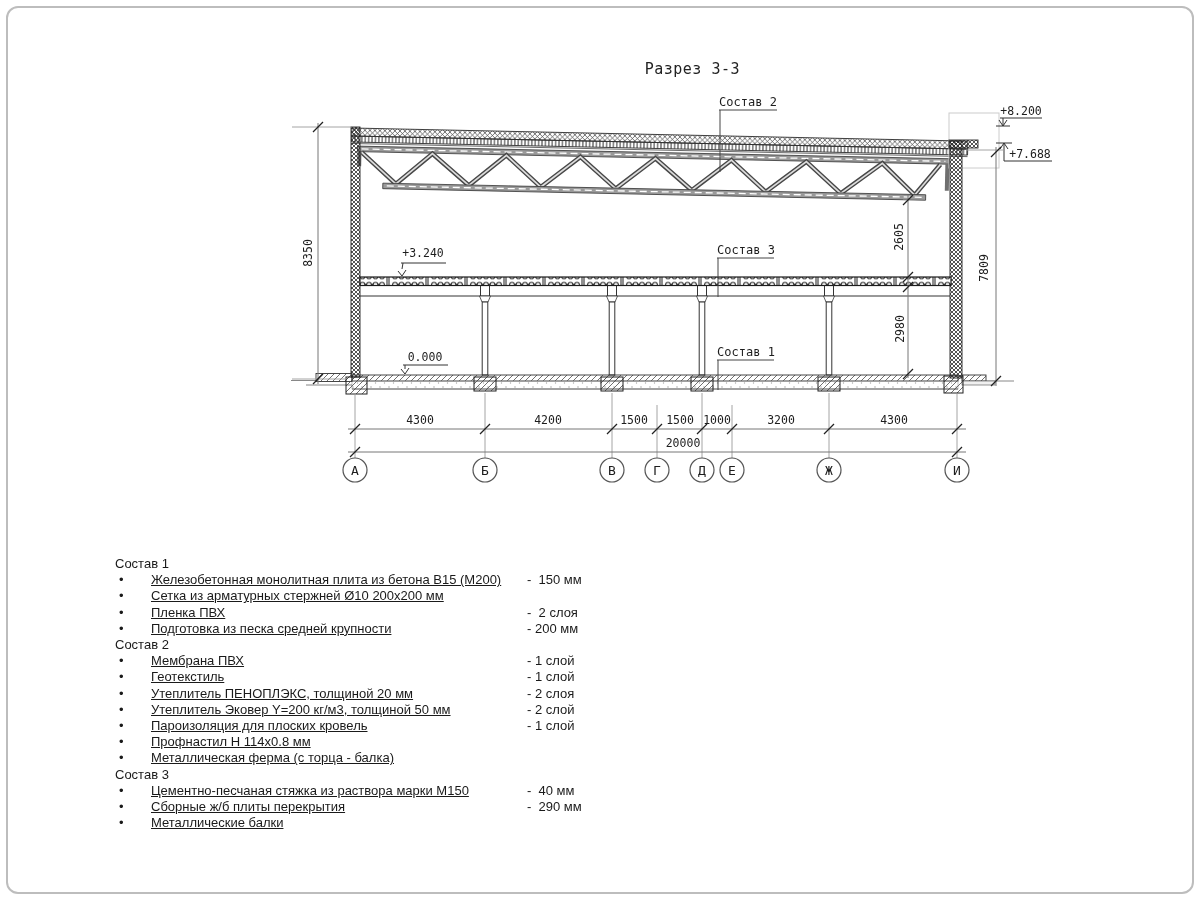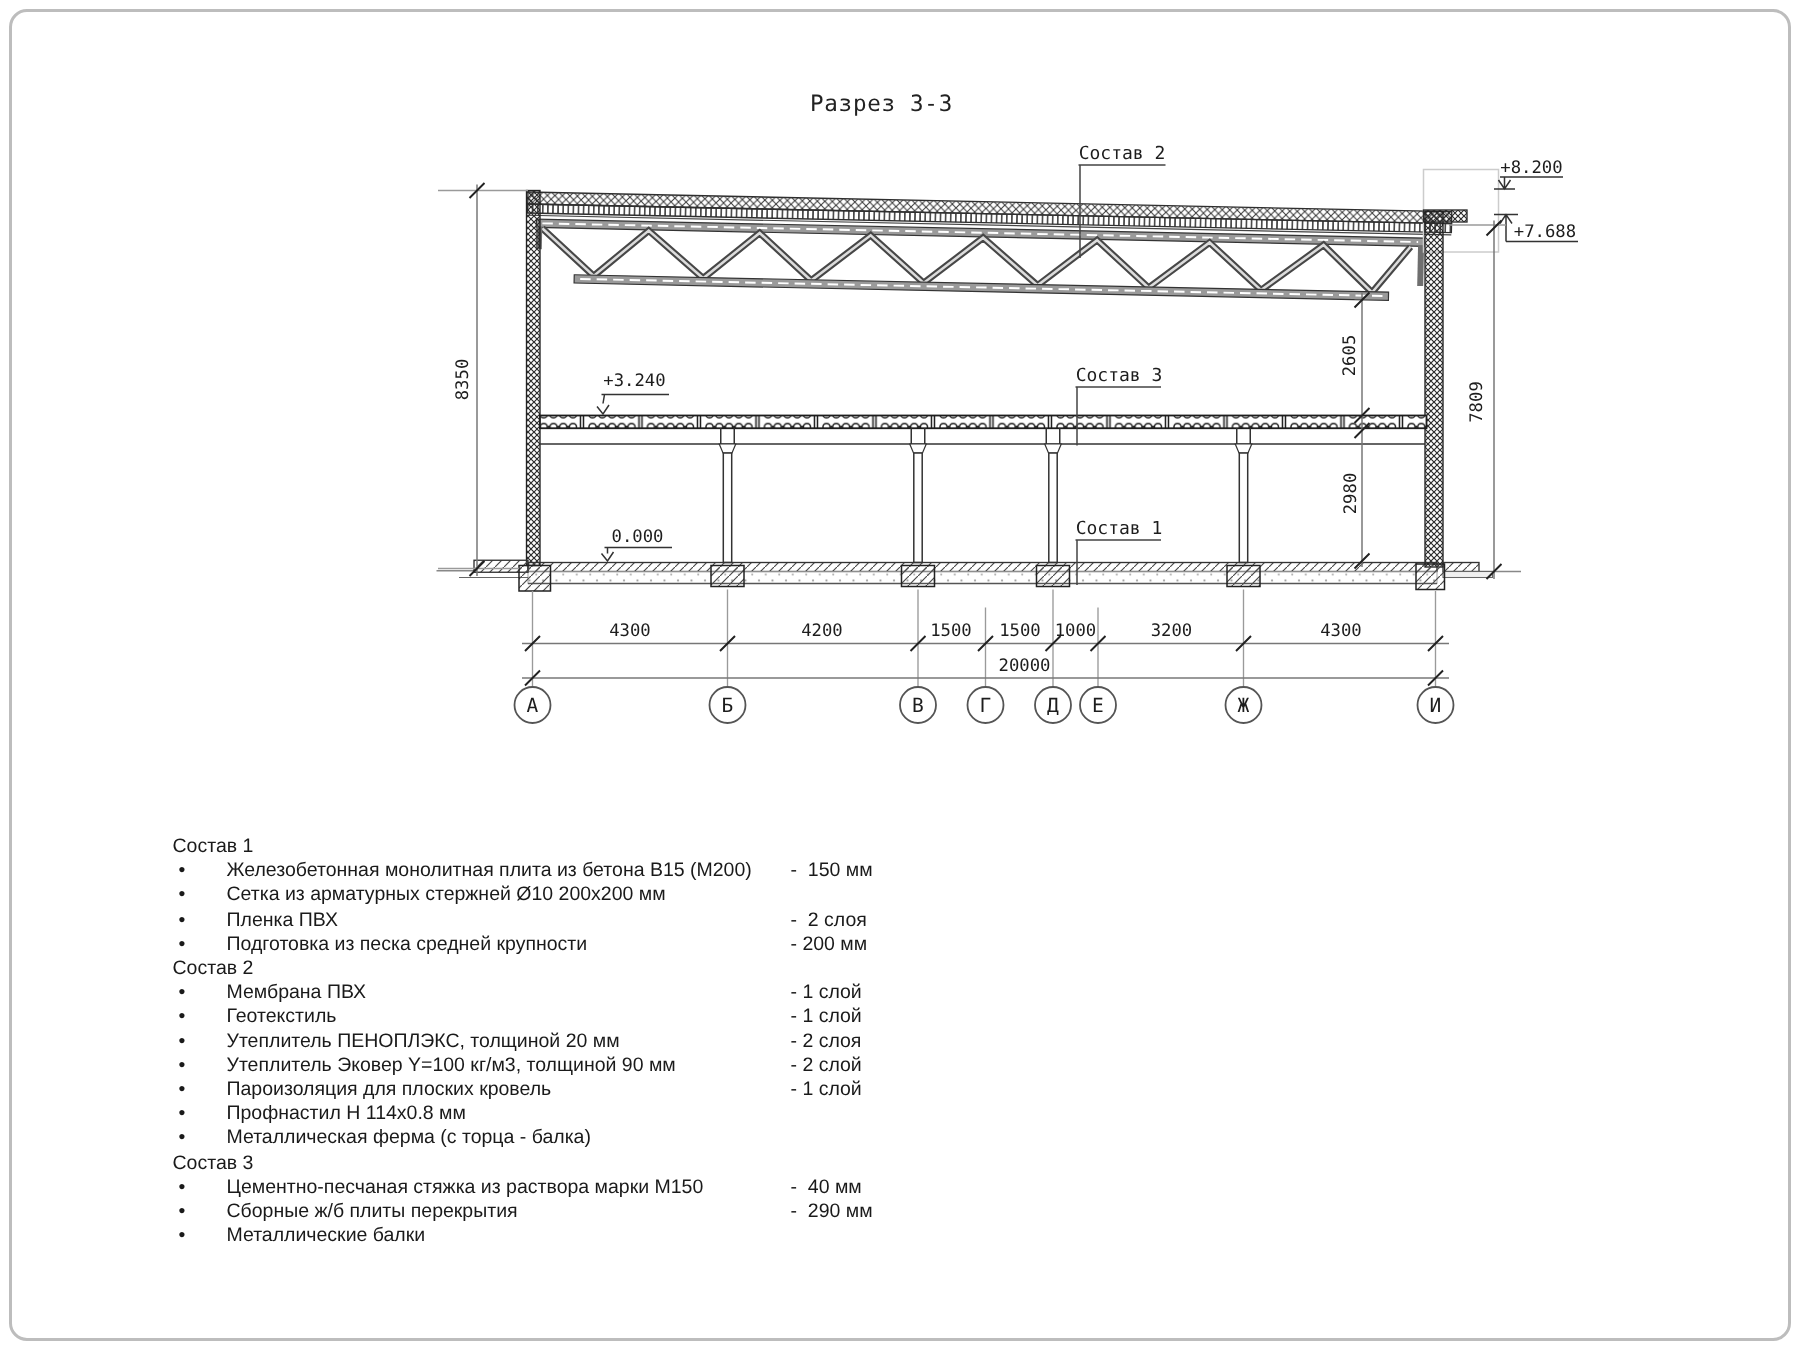--- a/index.html
+++ b/index.html
@@ -1,32 +1,32 @@
 <!DOCTYPE html>
 <html><head>
 <meta charset="utf-8">
 <style>
   html,body{margin:0;padding:0;background:#fff;width:1200px;height:900px;overflow:hidden;
             font-family:"Liberation Sans",sans-serif;}
   #stage{position:relative;width:1200px;height:900px;background:#fff;}
   #page-border{position:absolute;left:6px;top:6px;right:6px;bottom:6px;
                border:2px solid #bdbdbd;border-radius:12px;pointer-events:none;}
-  #drawing-title{position:absolute;left:540px;top:60px;width:200px;text-align:left;
+  #drawing-title{position:absolute;left:540px;top:60px;width:200px;text-align:right;
                  font-family:"DejaVu Sans Mono",monospace;font-size:15px;color:#222;
                  letter-spacing:.5px;}
   #section-svg{position:absolute;left:0;top:84px;}
   svg text{font-family:"DejaVu Sans Mono",monospace;fill:#1d1d1d;}
   .dimtxt{font-size:11.5px;}
   .axtxt{font-size:13px;}
   .lbltxt{font-size:12px;}
 
   #legend{position:absolute;left:115px;top:556px;width:470px;font-size:13px;
           color:#1a1a1a;line-height:16.2px;}
   .leg-header{font-weight:400;}
-  .leg-item{position:relative;padding-left:36px;}
+  .leg-item{position:relative;padding-left:36px;text-decoration:underline;}
   .leg-item::before{content:"\2022";position:absolute;left:4px;top:0;color:#1a1a1a;}
   .leg-val{position:absolute;left:412px;top:0;white-space:pre;}
 </style>
 </head>
 <body>
 
 <div id="stage">
   <div id="page-border"></div>
 
   <div id="drawing-title">Разрез 3-3</div>
@@ -231,21 +231,21 @@
     <div class="leg-header">Состав 1</div>
     <div class="leg-item"><span>Железобетонная монолитная плита из бетона В15 (М200)</span><span class="leg-val">-  150 мм</span></div>
     <div class="leg-item"><span>Сетка из арматурных стержней Ø10 200х200 мм</span><span class="leg-val"></span></div>
     <div class="leg-item"><span>Пленка ПВХ</span><span class="leg-val">-  2 слоя</span></div>
     <div class="leg-item"><span>Подготовка из песка средней крупности</span><span class="leg-val">- 200 мм</span></div>
 
     <div class="leg-header">Состав 2</div>
     <div class="leg-item"><span>Мембрана ПВХ</span><span class="leg-val">- 1 слой</span></div>
     <div class="leg-item"><span>Геотекстиль</span><span class="leg-val">- 1 слой</span></div>
     <div class="leg-item"><span>Утеплитель ПЕНОПЛЭКС, толщиной 20 мм</span><span class="leg-val">- 2 слоя</span></div>
-    <div class="leg-item"><span>Утеплитель Эковер Y=100 кг/м3, толщиной 90 мм</span><span class="leg-val">- 2 слой</span></div>
+    <div class="leg-item"><span>Утеплитель Эковер Y=200 кг/м3, толщиной 50 мм</span><span class="leg-val">- 2 слой</span></div>
     <div class="leg-item"><span>Пароизоляция для плоских кровель</span><span class="leg-val">- 1 слой</span></div>
     <div class="leg-item"><span>Профнастил Н 114х0.8 мм</span><span class="leg-val"></span></div>
     <div class="leg-item"><span>Металлическая ферма (с торца - балка)</span><span class="leg-val"></span></div>
 
     <div class="leg-header">Состав 3</div>
     <div class="leg-item"><span>Цементно-песчаная стяжка из раствора марки М150</span><span class="leg-val">-  40 мм</span></div>
     <div class="leg-item"><span>Сборные ж/б плиты перекрытия</span><span class="leg-val">-  290 мм</span></div>
     <div class="leg-item"><span>Металлические балки</span><span class="leg-val"></span></div>
   </div>
 </div>

